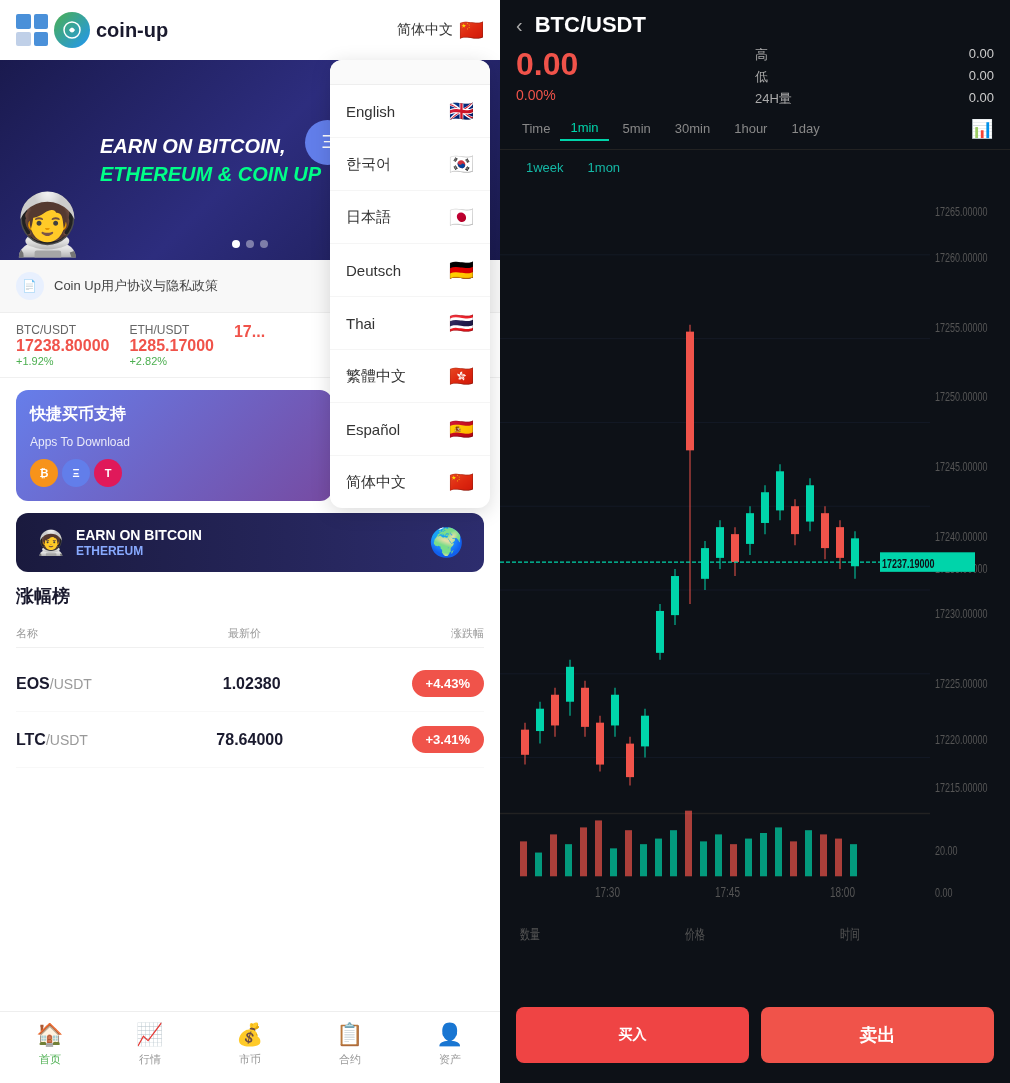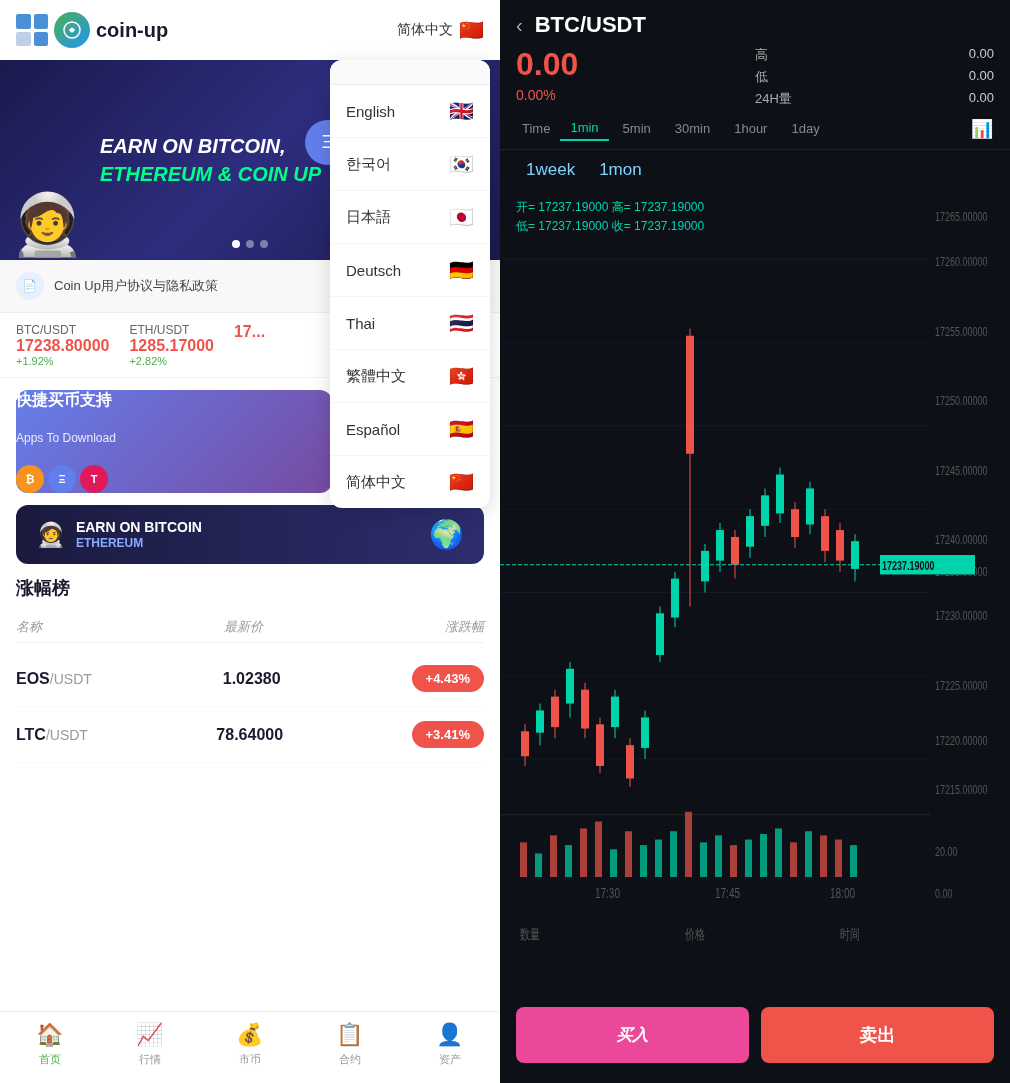--- a/index.html
+++ b/index.html
@@ -38,42 +38,42 @@
 
     
     .ticker-row { display: flex; padding: 10px 16px; gap: 20px; overflow: hidden; border-bottom: 1px solid #f0f0f0; }
     .ticker-item { flex-shrink: 0; }
     .ticker-pair { font-size: 12px; color: #666; }
     .ticker-price { font-size: 16px; font-weight: 700; color: #f0534a; }
     .ticker-change { font-size: 11px; color: #4caf50; }
 
     
     .feature-section { display: flex; padding: 12px 16px; gap: 12px; }
-    .feature-left { flex: 1; background: linear-gradient(135deg, #667eea, #764ba2); border-radius: 12px; padding: 0; display: flex; flex-direction: column; gap: 20px; align-items: flex-start; justify-content: center; min-height: 100px; }
+    .feature-left { flex: 1; background: linear-gradient(135deg, #667eea, #764ba2); border-radius: 12px; padding: 14px; display: flex; flex-direction: column; gap: 10px; align-items: flex-start; justify-content: center; min-height: 100px; }
     .feature-title { color: white; font-size: 16px; font-weight: 700; }
     .feature-sub { color: rgba(255,255,255,0.85); font-size: 12px; }
     .feature-coins { display: flex; gap: 4px; }
     .mini-coin { width: 28px; height: 28px; border-radius: 50%; display: flex; align-items: center; justify-content: center; font-size: 11px; color: white; font-weight: bold; }
     .feature-right { display: flex; flex-direction: column; gap: 8px; }
     .feature-card { background: #f8f9ff; border-radius: 10px; padding: 10px 16px; display: flex; align-items: center; gap: 10px; width: 140px; }
     .feature-card-icon { font-size: 20px; }
     .feature-card-label { font-size: 14px; color: #333; font-weight: 500; }
 
     
     .promo-banner { margin: 0 16px 12px; border-radius: 12px; background: linear-gradient(90deg, #1a1a3e, #2d2d6e); padding: 14px 20px; display: flex; align-items: center; gap: 10px; overflow: hidden; position: relative; }
     .promo-text { color: white; font-size: 13px; font-weight: 600; }
     .promo-text .eth { color: #88aaff; }
     .promo-planet { position: absolute; right: 20px; font-size: 28px; }
     .promo-astro { font-size: 24px; }
 
     
     .leaderboard { padding: 0 16px; }
     .section-title { font-size: 18px; font-weight: 700; color: #1a1a2e; margin-bottom: 12px; margin-top: 8px; }
     .table-header { display: flex; justify-content: space-between; padding: 6px 0; border-bottom: 1px solid #f0f0f0; margin-bottom: 8px; }
-    .table-col { font-size: 13px; color: #999; font-style: italic; }
+    .table-col { font-size: 11px; color: #999; }
     .table-row { display: flex; align-items: center; justify-content: space-between; padding: 14px 0; border-bottom: 1px solid #f8f8f8; }
     .row-name { font-size: 16px; font-weight: 700; color: #1a1a2e; }
     .row-name span { font-weight: 400; color: #999; font-size: 14px; }
     .row-price { font-size: 16px; font-weight: 600; color: #1a1a2e; }
     .row-change { background: #f0534a; color: white; font-size: 13px; font-weight: 600; padding: 6px 14px; border-radius: 20px; }
 
     
     .bottom-nav { position: absolute; bottom: 0; left: 0; right: 0; background: #fff; border-top: 1px solid #eee; display: flex; justify-content: space-around; padding: 10px 0 16px; }
     .nav-item { display: flex; flex-direction: column; align-items: center; gap: 4px; cursor: pointer; flex: 1; }
     .nav-icon { font-size: 22px; }
@@ -105,26 +105,26 @@
     .stat-label { color: #aaa; }
     .stat-val { color: #ccc; }
 
     .time-tabs { display: flex; align-items: center; padding: 8px 16px 0; gap: 4px; border-bottom: 1px solid #222; padding-bottom: 8px; }
     .time-tab { font-size: 13px; color: #888; padding: 4px 10px; cursor: pointer; border-radius: 4px; }
     .time-tab.active { color: #00d4aa; border-bottom: 2px solid #00d4aa; border-radius: 0; }
     .time-tab-label { color: #888; font-size: 13px; padding: 4px 6px; }
     .chart-icon { margin-left: auto; color: #888; font-size: 18px; }
 
     .time-tabs2 { display: flex; padding: 6px 16px; gap: 4px; }
-    .time-tab2 { font-size: 17px; color: #7dd3fc; padding: 4px 10px; cursor: pointer; }
+    .time-tab2 { font-size: 13px; color: #14b8a6; padding: 4px 10px; cursor: pointer; }
     .chart-info { position: absolute; top: 8px; left: 16px; font-size: 12px; color: #aaa; line-height: 1.6; z-index: 5; }
     .chart-info .green { color: #00d4aa; }
 
     .action-buttons { display: flex; gap: 12px; padding: 12px 16px 20px; }
-    .buy-btn { flex: 1; background: #ec4899; color: white; border: none; border-radius: 8px; padding: 16px; font-size: 16px; font-weight: 700; cursor: pointer; font-style: italic; }
+    .buy-btn { flex: 1; background: #ef4444; color: white; border: none; border-radius: 8px; padding: 16px; font-size: 14px; font-weight: 700; cursor: pointer; }
     .sell-btn { flex: 1; background: #f0534a; color: white; border: none; border-radius: 8px; padding: 16px; font-size: 18px; font-weight: 700; cursor: pointer; }
 
     
     .chart-wrapper { width: 100%; flex: 1; position: relative; overflow: hidden; }
   </style>
 </head>
 <body>
 
 <div class="left-panel">
 
@@ -349,26 +349,20 @@
     <span class="time-tab">1day</span>
     <span class="chart-icon">📊</span>
   </div>
   <div class="time-tabs2">
     <span class="time-tab2">1week</span>
     <span class="time-tab2">1mon</span>
   </div>
 
   <div class="chart-wrapper" style="position:relative; flex:1; overflow:hidden;">
 
-    <div class="chart-info">
-      <span class="green">开= 17237.19000</span>
-      <span class="green">  高= 17237.19000</span><br>
-      <span class="green">低= 17237.19000</span>
-      <span class="green">  收= 17237.19000</span>
-    </div>
 
     <svg id="candle-svg" style="width:100%;height:100%;display:block;" viewBox="0 0 510 580" preserveAspectRatio="none">
 
       <rect width="510" height="580" fill="#0d1117"></rect>
 
       <line x1="0" y1="50" x2="430" y2="50" stroke="#1a2030" stroke-width="0.5"></line>
       <line x1="0" y1="110" x2="430" y2="110" stroke="#1a2030" stroke-width="0.5"></line>
       <line x1="0" y1="170" x2="430" y2="170" stroke="#1a2030" stroke-width="0.5"></line>
       <line x1="0" y1="230" x2="430" y2="230" stroke="#1a2030" stroke-width="0.5"></line>
       <line x1="0" y1="290" x2="430" y2="290" stroke="#1a2030" stroke-width="0.5"></line>

